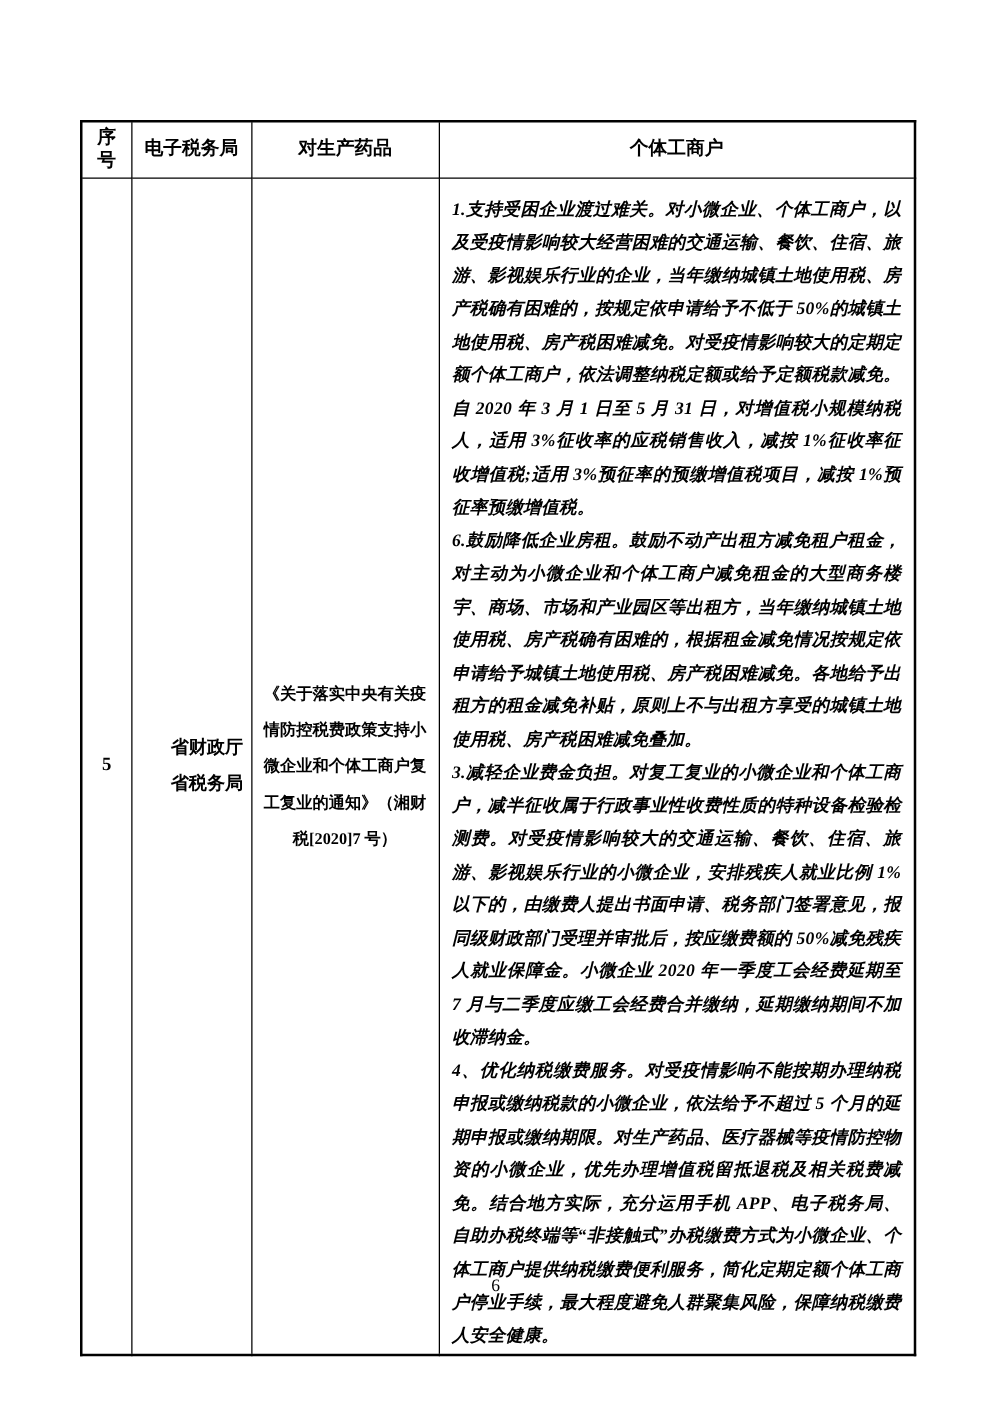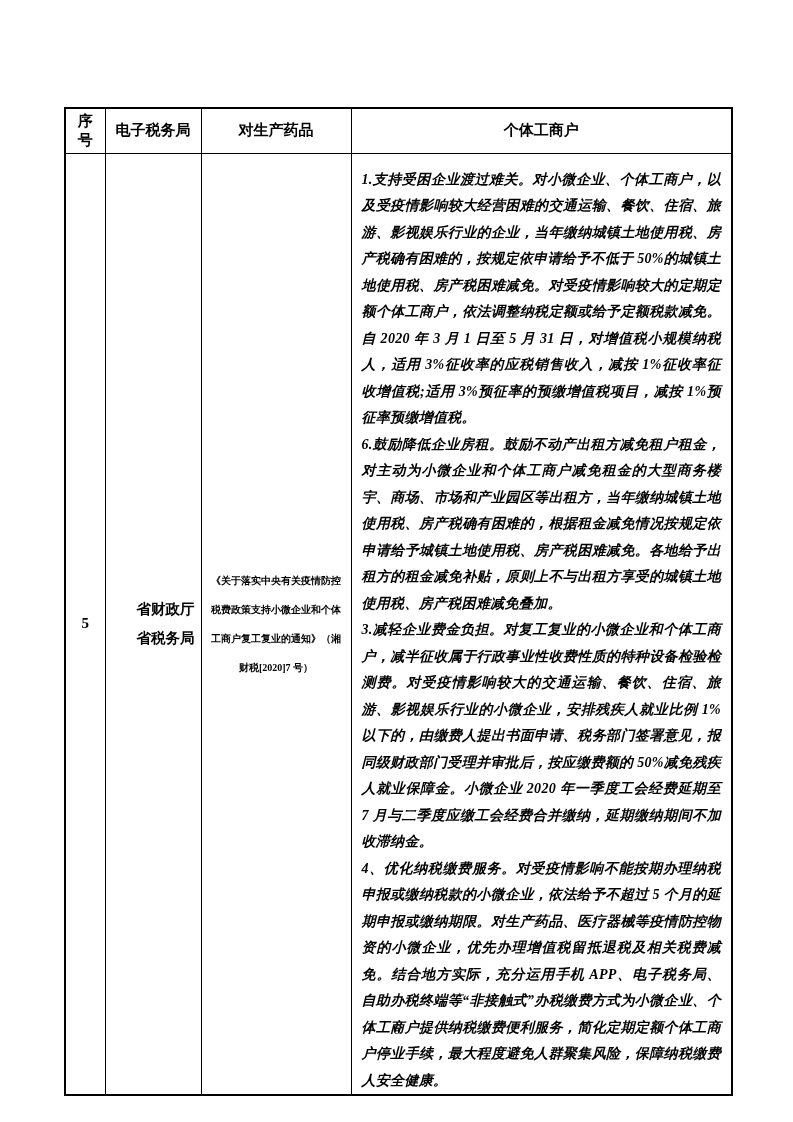--- a/index.html
+++ b/index.html
@@ -7,21 +7,21 @@
   body {
     width: 793px; height: 1122px;
     position: relative;
     font-family: "Liberation Serif", "DejaVu Serif", serif;
     color: #000000;
   }
   .doc-page { position: absolute; inset: 0; background: #ffffff; }
 
   table.policy-table {
     position: absolute;
-    left: 64px; top: 107px;
+    left: 64px; top: 96px;
     width: 667px;
     border-collapse: collapse;
     table-layout: fixed;
   }
   table.policy-table, table.policy-table th, table.policy-table td {
     border: 1.5px solid #000000;
   }
   table.policy-table { border-width: 2px; }
 
   col.c-seq     { width: 40px; }
@@ -53,21 +53,21 @@
     padding: 0 6px 0 13px;
     font-size: 14.5px;
     font-weight: 700;
     line-height: 29px;
   }
   .agency-name { white-space: pre-line; }
 
   td.cell-doc-title {
     text-align: center;
     padding: 0 7px;
-    font-size: 10px;
+    font-size: 13px;
     font-weight: 700;
     line-height: 29px;
   }
 
   td.cell-content {
     vertical-align: top;
     padding: 13px 10px 0 10px;
     overflow: hidden;
     font-style: italic;
   }

